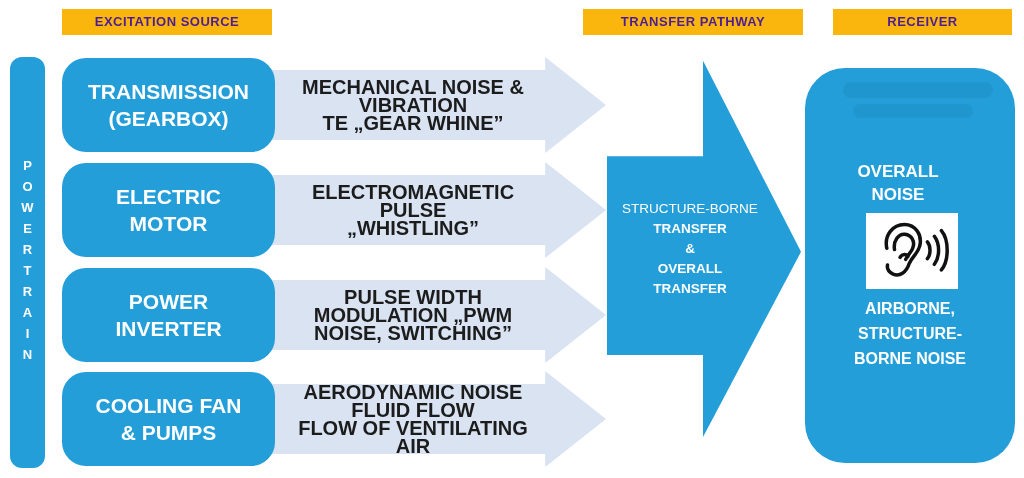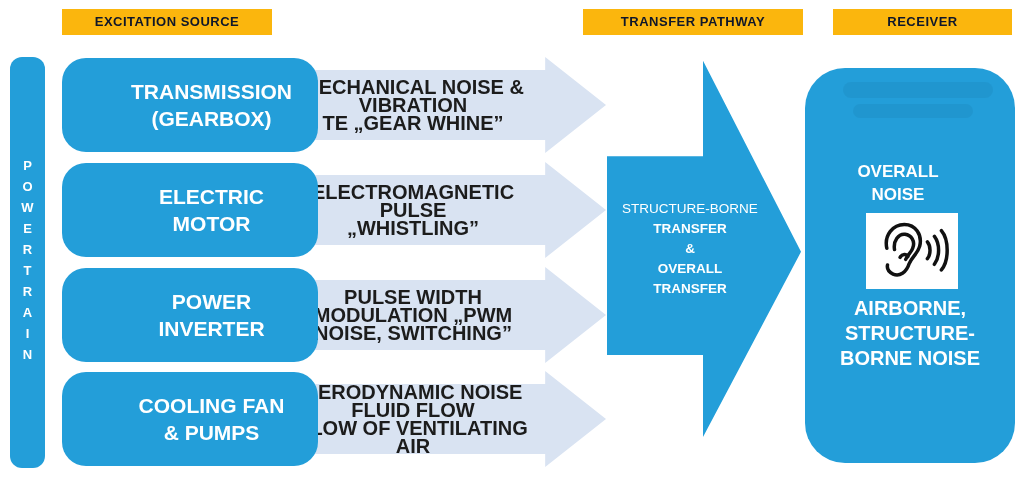--- a/index.html
+++ b/index.html
@@ -1,41 +1,40 @@
 <!DOCTYPE html>
 <html><head>
 <meta charset="utf-8">
 <style>
   html,body{margin:0;padding:0;background:#ffffff;}
   #canvas{
     position:relative;width:1024px;height:478px;background:#ffffff;
     font-family:"Liberation Sans",sans-serif;overflow:hidden;
   }
   .hdr{
-    position:absolute;top:9px;height:26px;background:#FBB60D;color:#0f172a;
+    position:absolute;top:9px;height:26px;background:#FBB60D;color:#4c1d95;
     font-size:13px;font-weight:700;letter-spacing:.5px;text-align:center;
     line-height:26px;white-space:nowrap;
   }
   
   .pt-bar{
     position:absolute;left:10px;top:57px;width:35px;height:411px;
     background:#239ED9;border-radius:12px;display:flex;
     align-items:center;justify-content:center;
   }
   .pt-label{
     writing-mode:vertical-rl;text-orientation:upright;
     color:#ffffff;font-size:13px;font-weight:700;letter-spacing:6px;
     line-height:35px;
   }
   
   .src-box{
     position:absolute;left:62px;width:213px;height:94px;background:#239ED9;
     border-radius:24px;display:flex;align-items:center;justify-content:center;
     z-index:3;
-    padding-left:43px;
   }
   .src-label{
     color:#ffffff;font-size:21px;font-weight:700;line-height:27px;
     text-align:center;white-space:pre-line;
   }
   
   .ph-arrow{
     position:absolute;left:268px;width:338px;height:96px;background:#D9E3F2;
     clip-path:polygon(0% 13.5%,82% 13.5%,82% 0%,100% 50%,82% 100%,82% 86.5%,0% 86.5%);
     z-index:1;
@@ -68,21 +67,21 @@
     position:absolute;left:0;top:92px;width:186px;text-align:center;
     color:#ffffff;font-size:17px;font-weight:700;line-height:23px;
     white-space:pre-line;
   }
   .ear-box{
     position:absolute;left:61px;top:145px;width:92px;height:76px;
     background:#ffffff;display:flex;align-items:center;justify-content:center;
   }
   .recv-sub{
     position:absolute;left:0;top:228px;width:210px;text-align:center;
-    color:#ffffff;font-size:20px;font-weight:700;line-height:25px;
+    color:#ffffff;font-size:16px;font-weight:700;line-height:25px;
     white-space:pre-line;
   }
 </style>
 </head>
 <body>
 
 <div id="canvas">
 
   <div class="hdr" style="left:62px;width:210px;">EXCITATION SOURCE</div>
   <div class="hdr" style="left:583px;width:220px;">TRANSFER PATHWAY</div>

